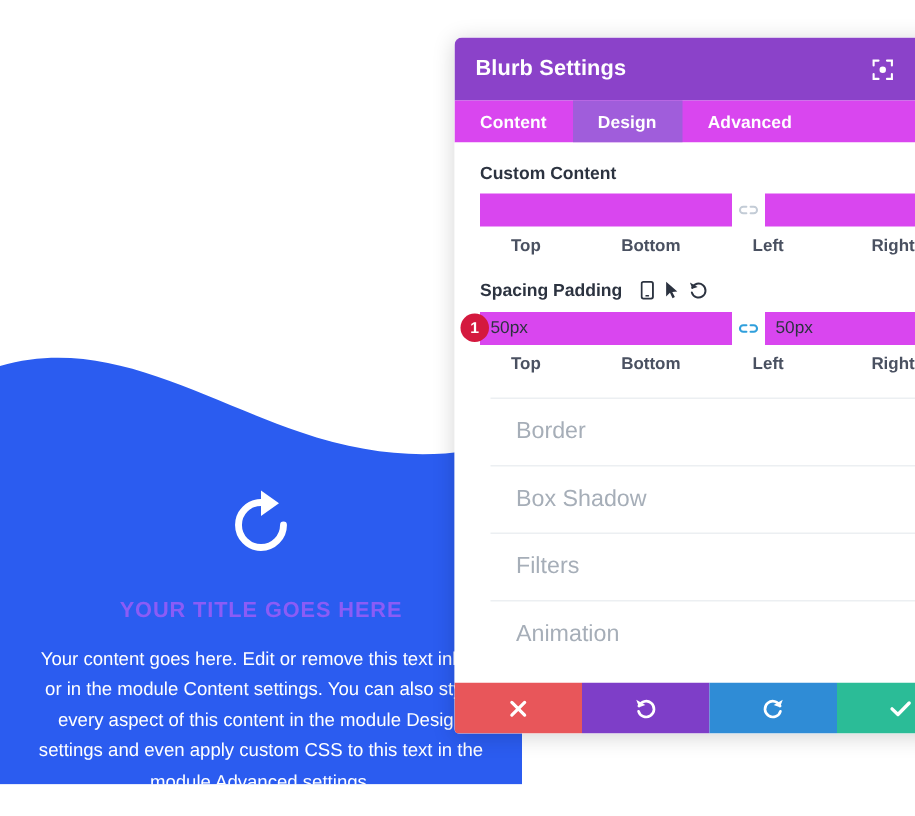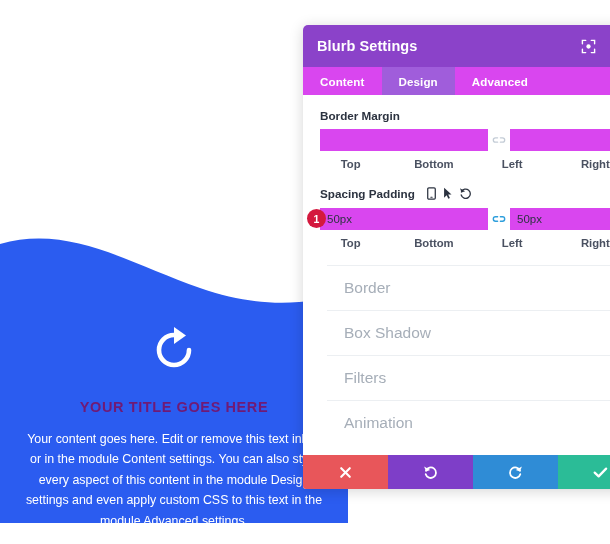--- a/index.html
+++ b/index.html
@@ -38,21 +38,21 @@
     width: 348px;
     text-align: center;
   }
   #blurb-icon {
     width: 52px;
     height: 52px;
     margin: 0 auto 22px auto;
     display: block;
   }
   #blurb-title {
-    color: #701a75;
+    color: #8b5cf6;
     font-size: 14.5px;
     font-weight: bold;
     letter-spacing: 0.6px;
     margin: 0 0 12px 0;
     line-height: 1.3;
   }
   #blurb-body {
     color: #ffffff;
     font-size: 12.4px;
     line-height: 1.65;
@@ -345,21 +345,21 @@
     <div class="tab active">Design</div>
     <div class="tab">Advanced</div>
   </div>
 
   <div id="modal-body">
     <div id="modal-scroll">
 
       <div id="spacing-section">
 
         <div class="field-label">
-          <span class="field-label-text">Border Margin</span>
+          <span class="field-label-text">Custom Content</span>
         </div>
         <div class="quad-row">
           <div class="quad-pair left-pair">
             <input class="num-input" type="text" value="" style="">
             <span class="link-icon">
               <svg width="14" height="10" viewBox="0 0 16 11">
                 <g fill="none" stroke="#c3ccd6" stroke-width="1.5" stroke-linecap="round">
                   <path d="M6.4 3 L4 3 A2.5 2.5 0 0 0 4 8 L6.4 8"></path>
                   <path d="M9.6 3 L12 3 A2.5 2.5 0 0 1 12 8 L9.6 8"></path>
                 </g>

